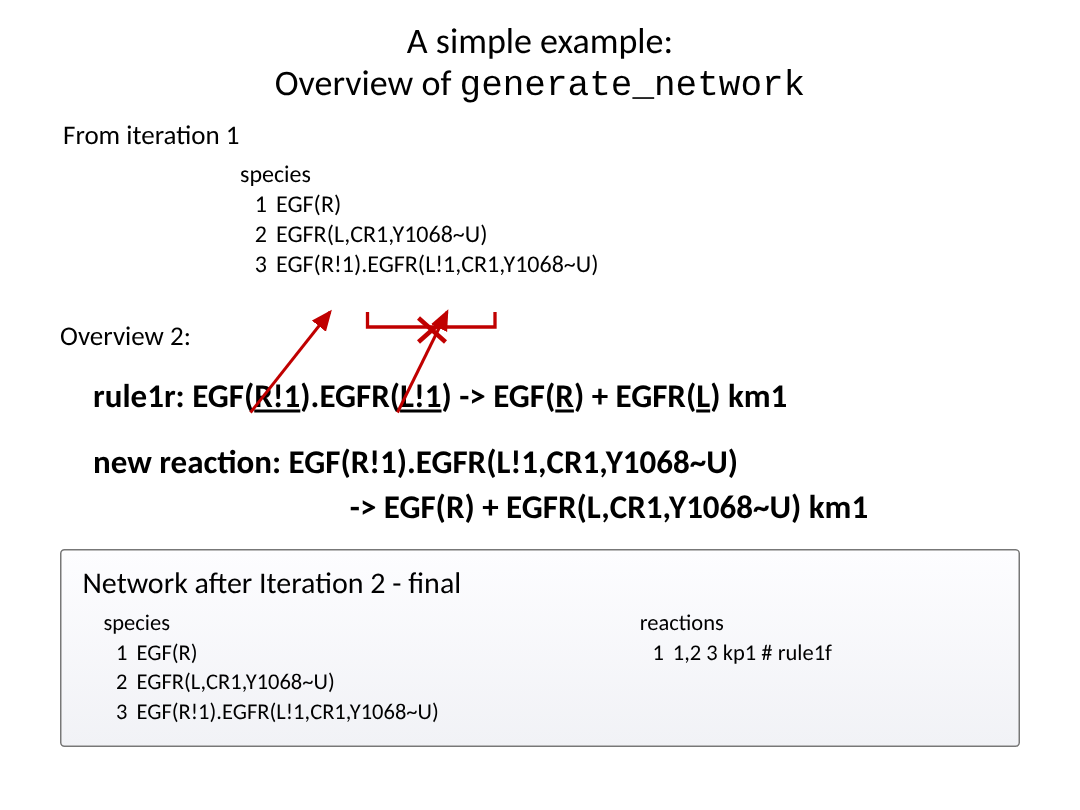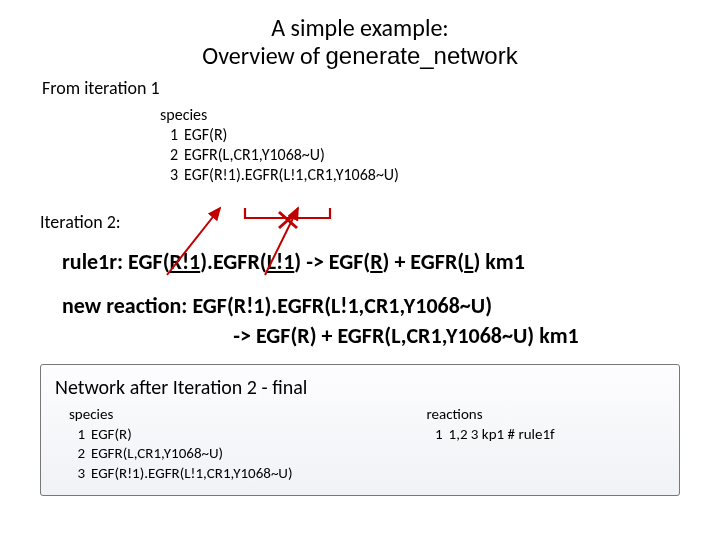--- a/index.html
+++ b/index.html
@@ -18,21 +18,21 @@
     box-sizing: border-box;
   }
   .title {
     text-align: center;
     font-size: 24px;
     line-height: 1.15;
     margin: 4px 0 8px 0;
     font-weight: 400;
   }
   .title .mono {
-    font-family: Liberation Sans, sans-serif;
+    font-family: Liberation Mono, monospace;
   }
   .from-iter {
     font-size: 18px;
     margin: 0 0 6px 2px;
   }
   .species-block {
     margin-left: 120px;
     font-size: 16px;
     line-height: 1.25;
     margin-bottom: 26px;
@@ -106,21 +106,21 @@
 
   <div class="from-iter">From iteration 1</div>
 
   <div class="species-block">
     <div>species</div>
     <div class="row"><span class="idx">1</span><span>EGF(R)</span></div>
     <div class="row"><span class="idx">2</span><span>EGFR(L,CR1,Y1068~U)</span></div>
     <div class="row"><span class="idx">3</span><span>EGF(R!1).EGFR(L!1,CR1,Y1068~U)</span></div>
   </div>
 
-  <div class="iter2">Iteration 2:</div>
+  <div class="iter2">Overview 2:</div>
 
   <div class="rule">
     <span>rule1r: EGF(</span><span class="u">R!1</span><span>).EGFR(</span><span class="u">L!1</span><span>) -&gt; EGF(</span><span class="u">R</span><span>) + EGFR(</span><span class="u">L</span><span>) km1</span>
   </div>
 
   <div class="newreact">
     <span>new reaction: EGF(R!1).EGFR(L!1,CR1,Y1068~U)</span>
     <span class="indent">-&gt; EGF(R) + EGFR(L,CR1,Y1068~U) km1</span>
   </div>
 

